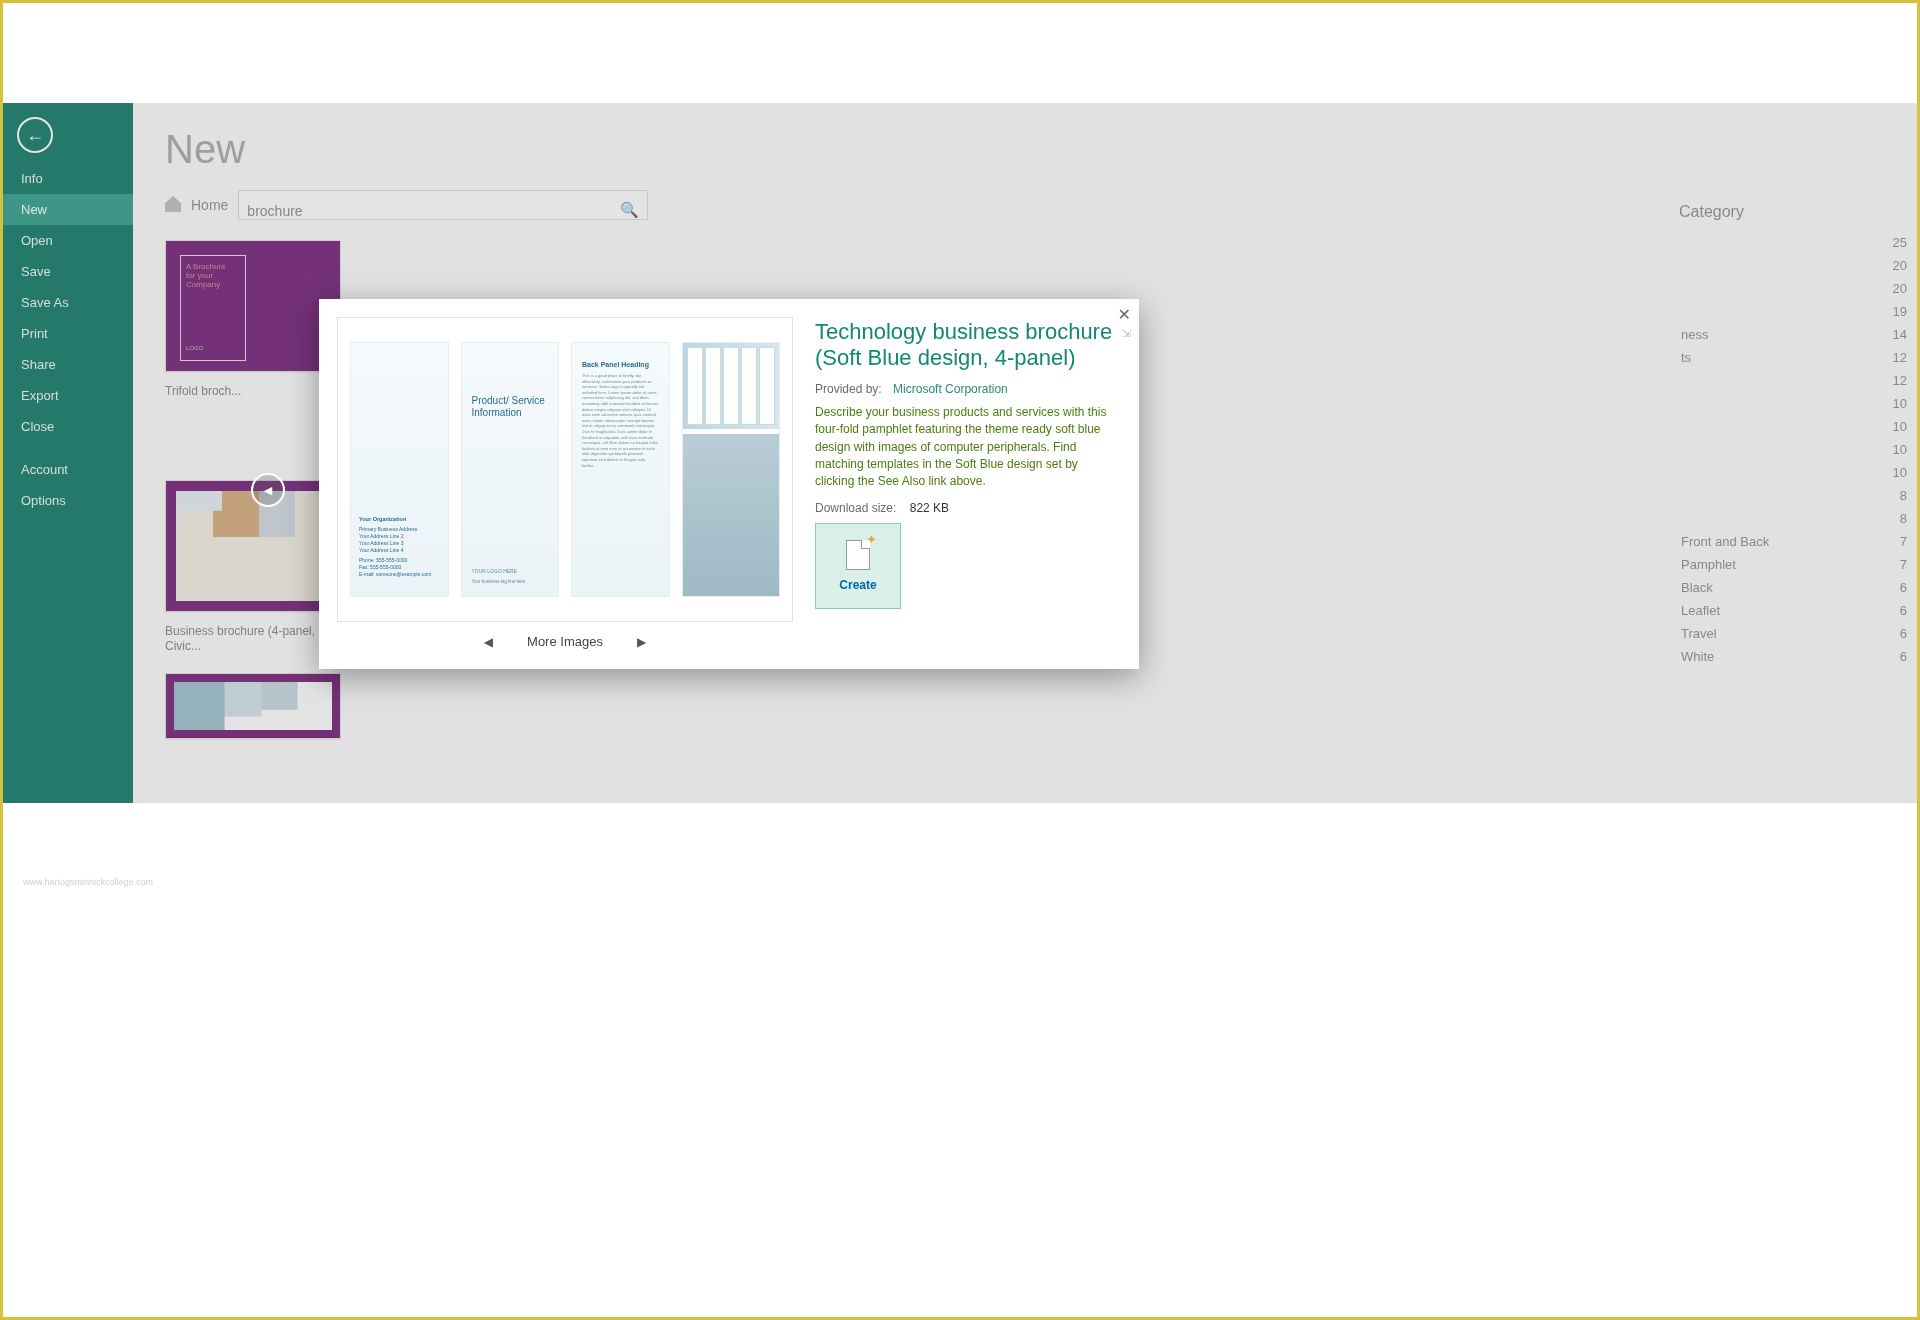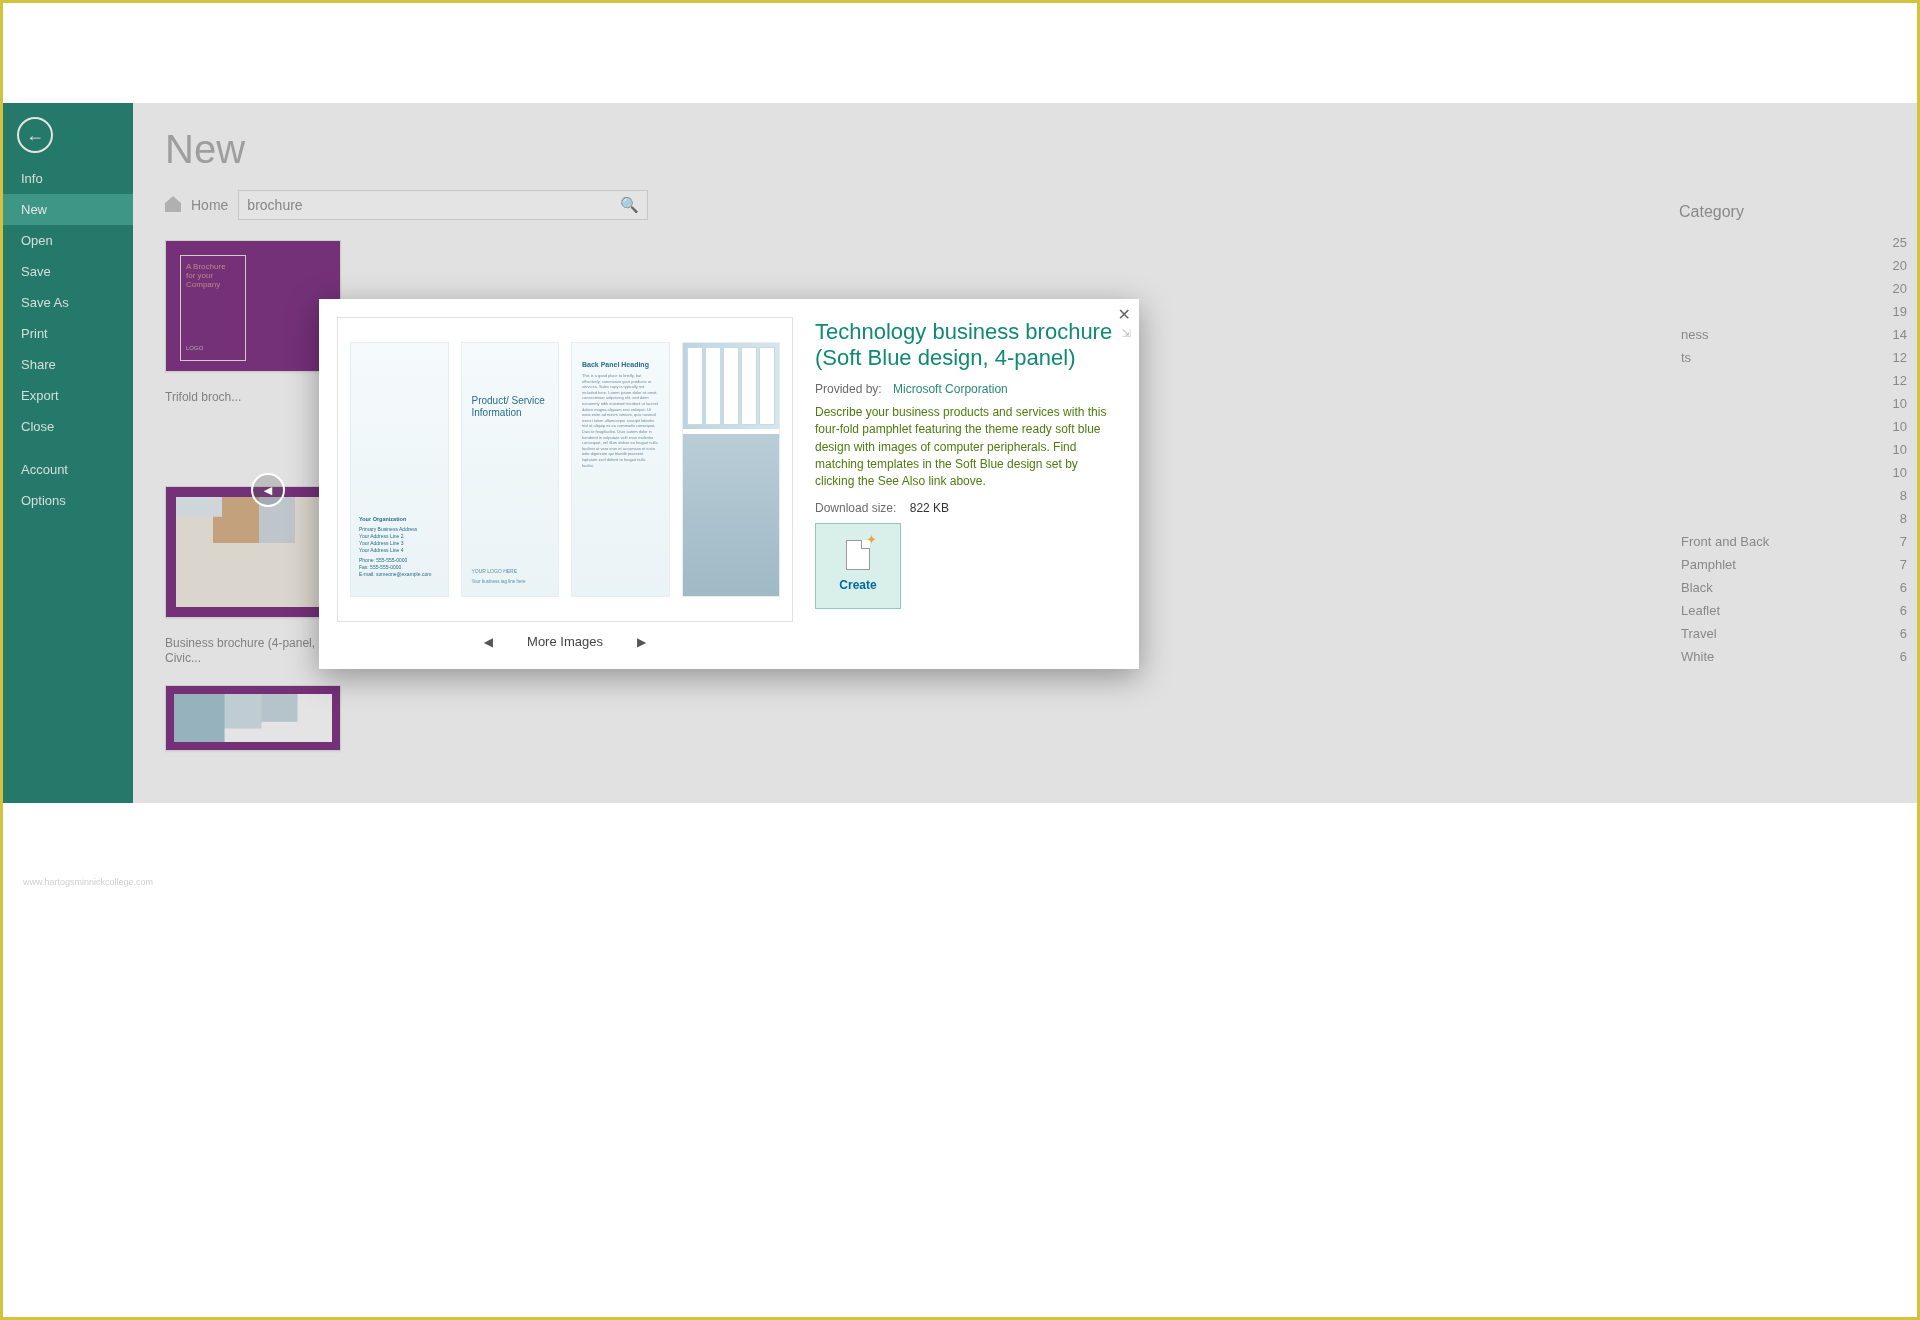--- a/index.html
+++ b/index.html
@@ -98,21 +98,21 @@
     background:#bdbdbd;
   }
   .home-icon::after {
     content:""; position:absolute; left:-1px; top:-2px;
     border-left:9px solid transparent; border-right:9px solid transparent;
     border-bottom:8px solid #bdbdbd;
   }
   .breadcrumb-text { color:#8c8c8c; font-size:14px;text-align:center; }
   .search-box {
     width:410px; height:30px; border:1px solid #d9d9d9;
-    display:flex; align-items:center; background:#fff;
+    display:flex; align-items:flex-end; background:#fff;
     padding:0 8px;
   }
   .search-box input {
     flex:1; border:0; outline:0; font-size:14px; color:#888; background:transparent;
   }
   .search-ico { color:#9a9a9a; font-size:15px; }
 
   .template-grid {
     float:left;
     width:820px;
@@ -149,21 +149,21 @@
   }
   .thumb.soft::before {
     content:""; position:absolute; left:8px; top:8px; right:8px; bottom:8px;
     background:
       linear-gradient(#9bbfce,#9bbfce) 0 0/32% 100% no-repeat,
       linear-gradient(#d0e2ea,#d0e2ea) 34% 0/32% 72% no-repeat,
       linear-gradient(#c3d6df,#c3d6df) 68% 0/32% 58% no-repeat,
       #fff;
   }
   .tpl-label {
-    margin-top:18px; font-size:12px; color:#808080; line-height:1.3;
+    margin-top:12px; font-size:12px; color:#808080; line-height:1.3;
   }
 
   .category {
     position:absolute; right:8px; top:100px; width:230px;
   }
   .cat-title { font-size:16px; color:#8a8a8a; margin-bottom:10px; }
   .cat-row {
     display:flex; justify-content:space-between;
     font-size:13px; color:#8a8a8a;
     padding:4px 2px;

